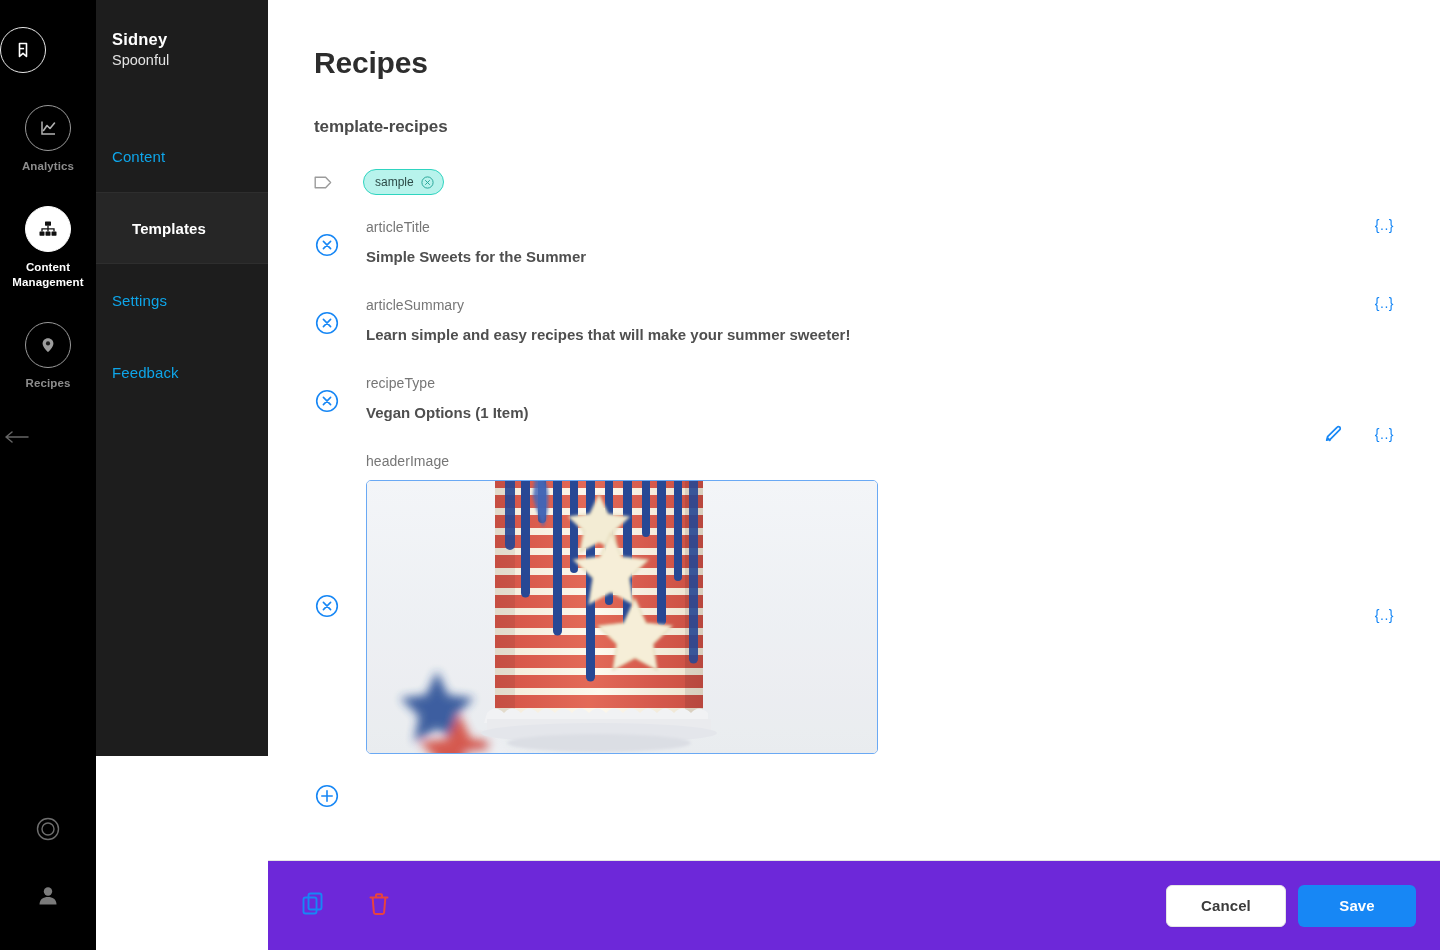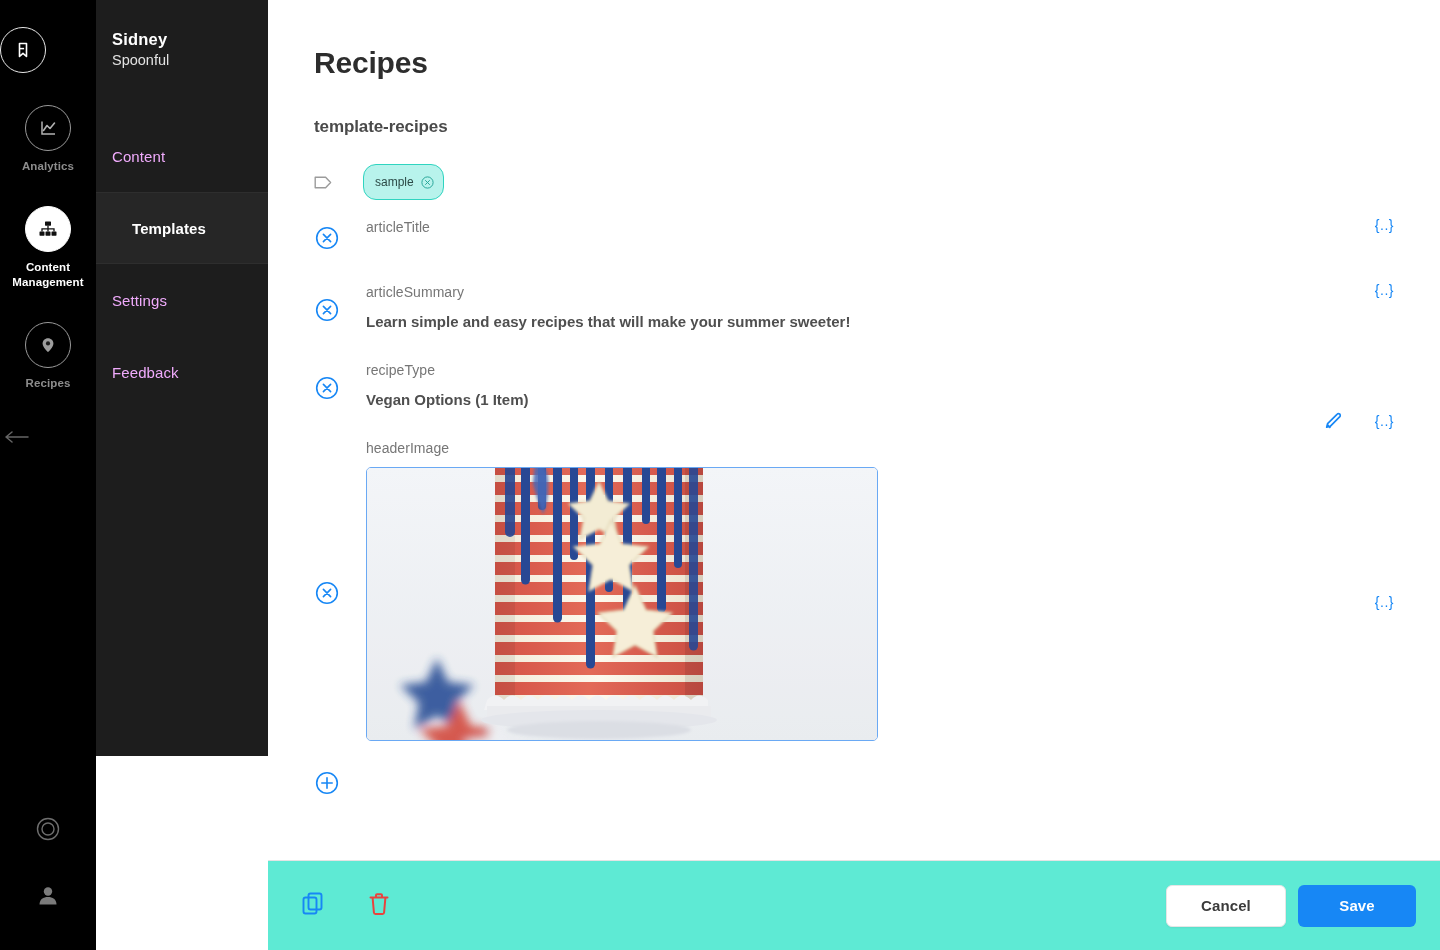--- a/index.html
+++ b/index.html
@@ -46,21 +46,21 @@
   .subnav {
     width: 172px; flex: 0 0 172px; height: 756px;
     background: #1d1d1d; color: #fff; position: relative;
   }
   .brand { padding: 30px 0 0 16px; }
   .brand .t1 { font-size: 16.5px; font-weight: bold; color:#ffffff; letter-spacing:.2px; }
   .brand .t2 { font-size: 14.5px; color:#e2e2e2; margin-top: 3px; }
   .nav-list { margin-top: 52px; }
   .nav-item {
     height: 72px; display: flex; align-items: center;
-    padding-left: 16px; font-size: 15px; color: #f0abfc;
+    padding-left: 16px; font-size: 15px; color: #0ea5e9;
     cursor: pointer; letter-spacing: .1px;
   }
   .nav-item.is-active {
     background: #262626; color: #ffffff; font-weight: bold;
     border-top: 1px solid #2e2e2e; border-bottom: 1px solid #2e2e2e; padding-left: 36px;
   }
 
   
   .main {
     flex: 1 1 auto; height: 950px; background: #ffffff;
@@ -73,21 +73,21 @@
   }
   .tpl-name {
     font-size: 17px; font-weight: bold; color: #4a4a4a;
     margin-top: 37px; letter-spacing: -.1px;
   }
 
   .tag-row { display: flex; align-items: center; margin-top: 32px; height: 26px; }
   .tag-icon { width: 30px; display:flex; align-items:center; }
   .chip {
     display: inline-flex; align-items: center; gap: 7px;
-    height: 36px; padding: 0 9px 0 11px;
+    height: 26px; padding: 0 9px 0 11px;
     background: #b8f3ec; border: 1px solid #2fd4c0;
     border-radius: 13px; font-size: 12px; color: #2c4a47;
     margin-left: 19px;
   }
   .chip .x { width: 13px; height: 13px; display:block; }
 
   
   .field {
     display: flex; align-items: flex-start;
     position: relative; margin-top: 22px;
@@ -118,21 +118,21 @@
   .thumb {
     width: 512px; height: 274px; margin-top: 9px;
     border: 1px solid #6aa9f4; border-radius: 5px;
     overflow: hidden; position: relative; background: #f4f5f7;
     cursor: pointer;
   }
   .add-row { margin-top: 30px; padding-left: 1px; }
 
   
   .bottombar {
-    height: 90px; flex: 0 0 90px; background: #5eead4;
+    height: 90px; flex: 0 0 90px; background: #6d28d9;
     border-top: 1px solid #e4e4e4;
     display: flex; align-items: center; padding: 0 24px 0 32px;
   }
   .bb-left { display: flex; align-items: center; gap: 40px; }
   .bb-right { margin-left: auto; display: flex; align-items: center; gap: 12px; }
   .btn {
     height: 42px; min-width: 120px; border-radius: 6px;
     font-size: 15px; font-weight: bold; cursor: pointer;
     display: flex; align-items: center; justify-content: center;
     border: 1px solid transparent; letter-spacing: .1px;
@@ -258,20 +258,21 @@
         <div class="lead">
           <span>
             <svg width="24" height="24" viewBox="0 0 24 24">
               <circle cx="12" cy="12" r="10.3" fill="none" stroke="#1787f5" stroke-width="1.6"></circle>
               <path d="M8.4 8.4 L15.6 15.6 M15.6 8.4 L8.4 15.6" stroke="#1787f5" stroke-width="1.6" stroke-linecap="round"></path>
             </svg>
           </span>
         </div>
         <div class="body">
           <div class="fname">articleTitle</div>
+          <div class="fval">Simple Sweets for the Summer</div>
         </div>
         <div class="tail">
           <span class="curly">{..}</span>
         </div>
       </div>
 
       <div class="field f-summary" style="margin-top:28px;">
         <div class="lead">
           <span>
             <svg width="24" height="24" viewBox="0 0 24 24">

